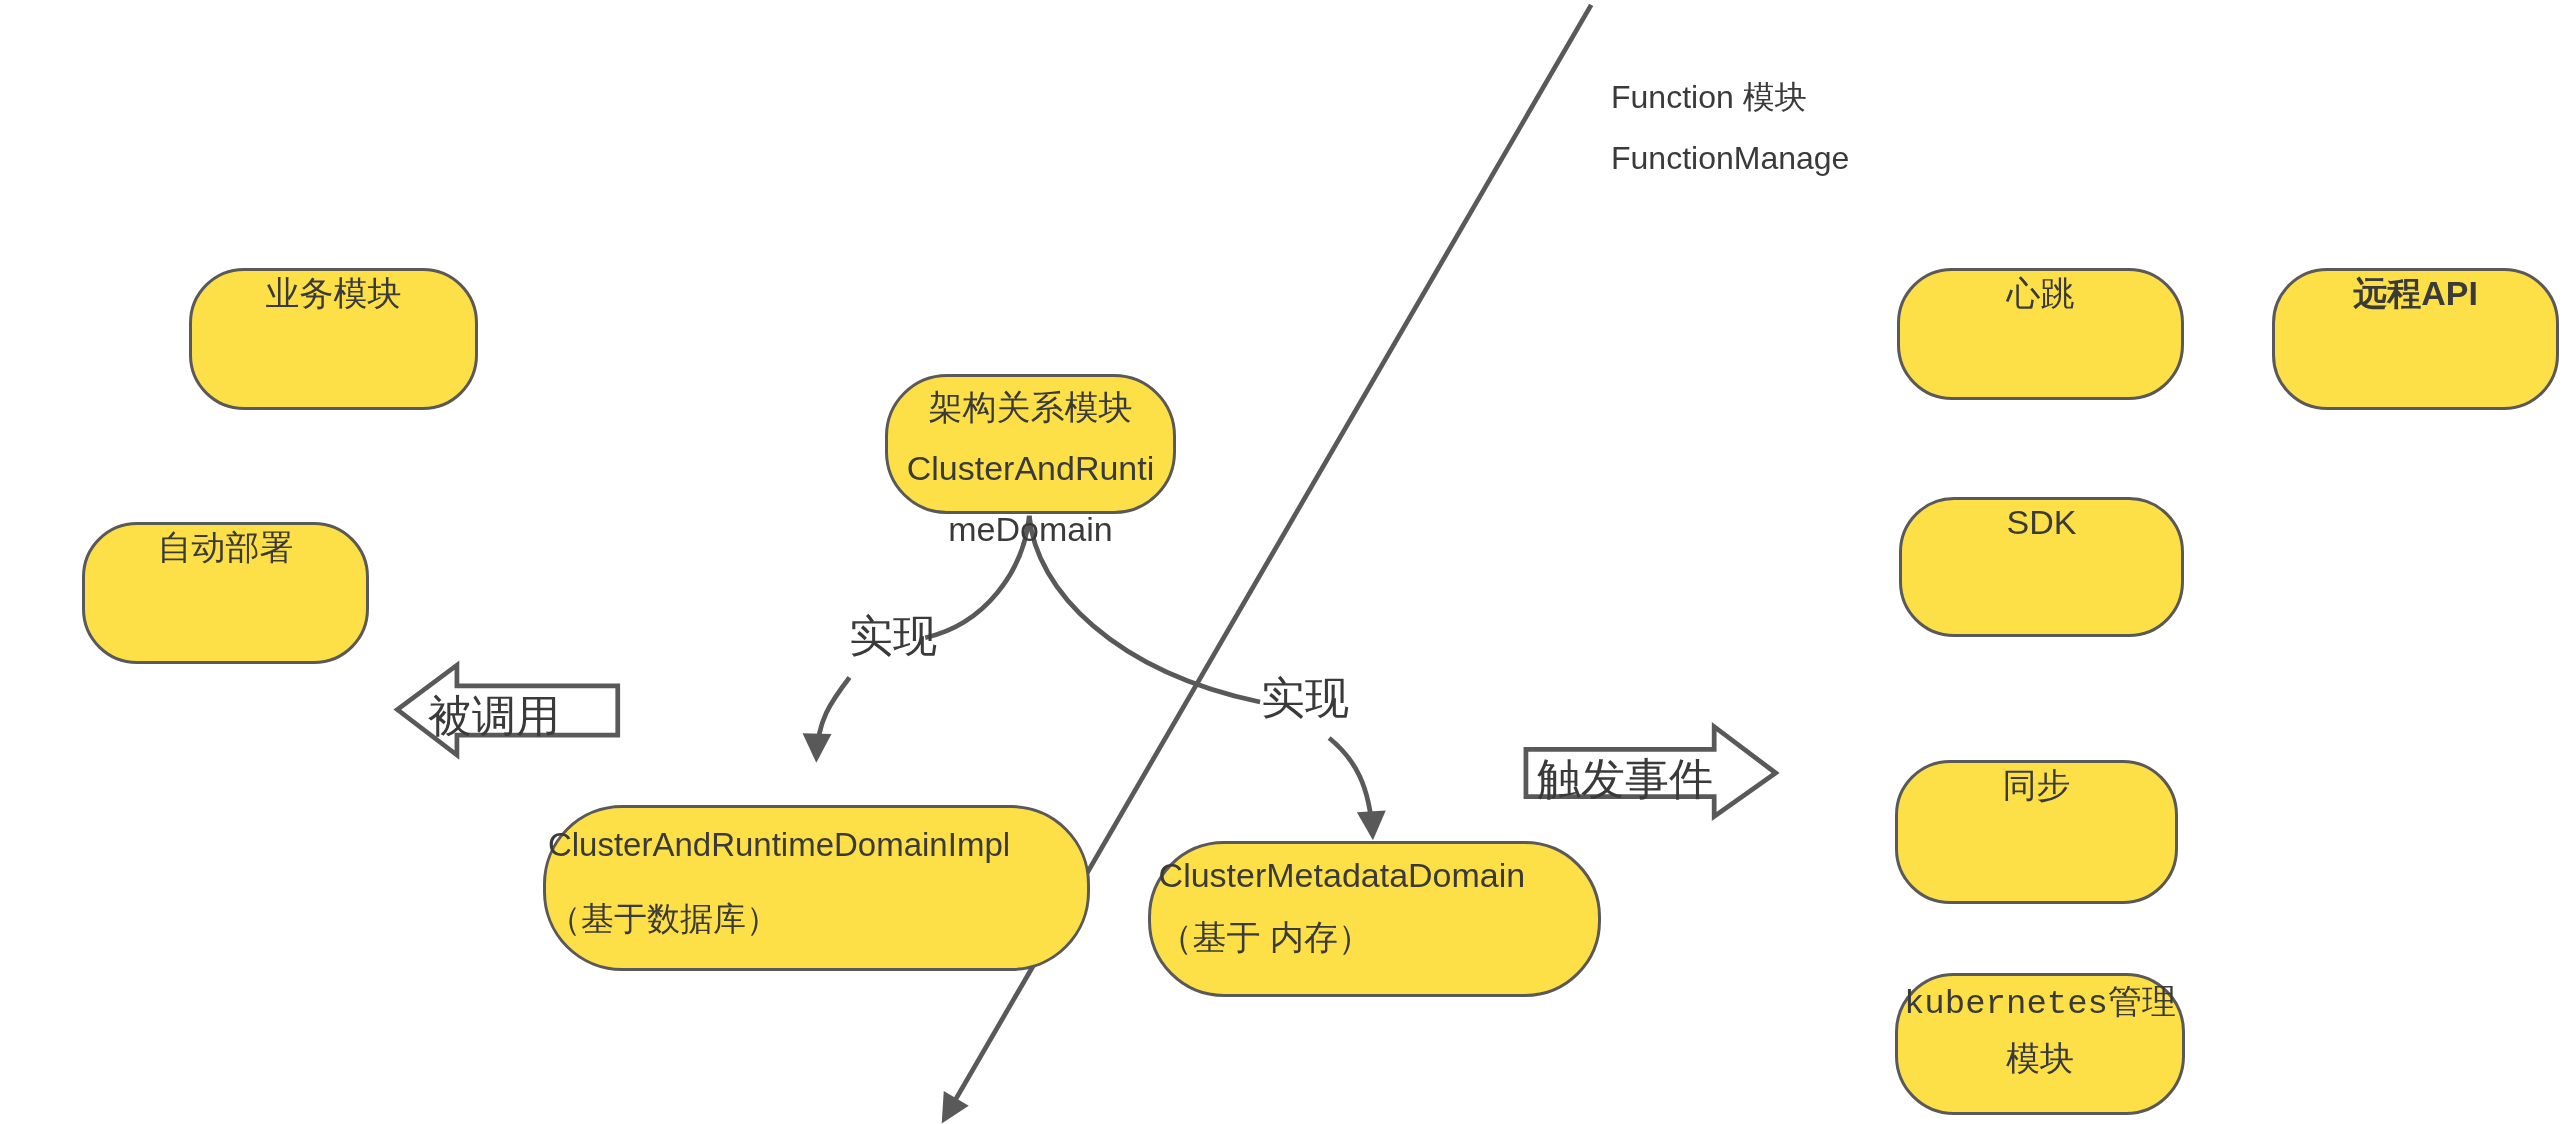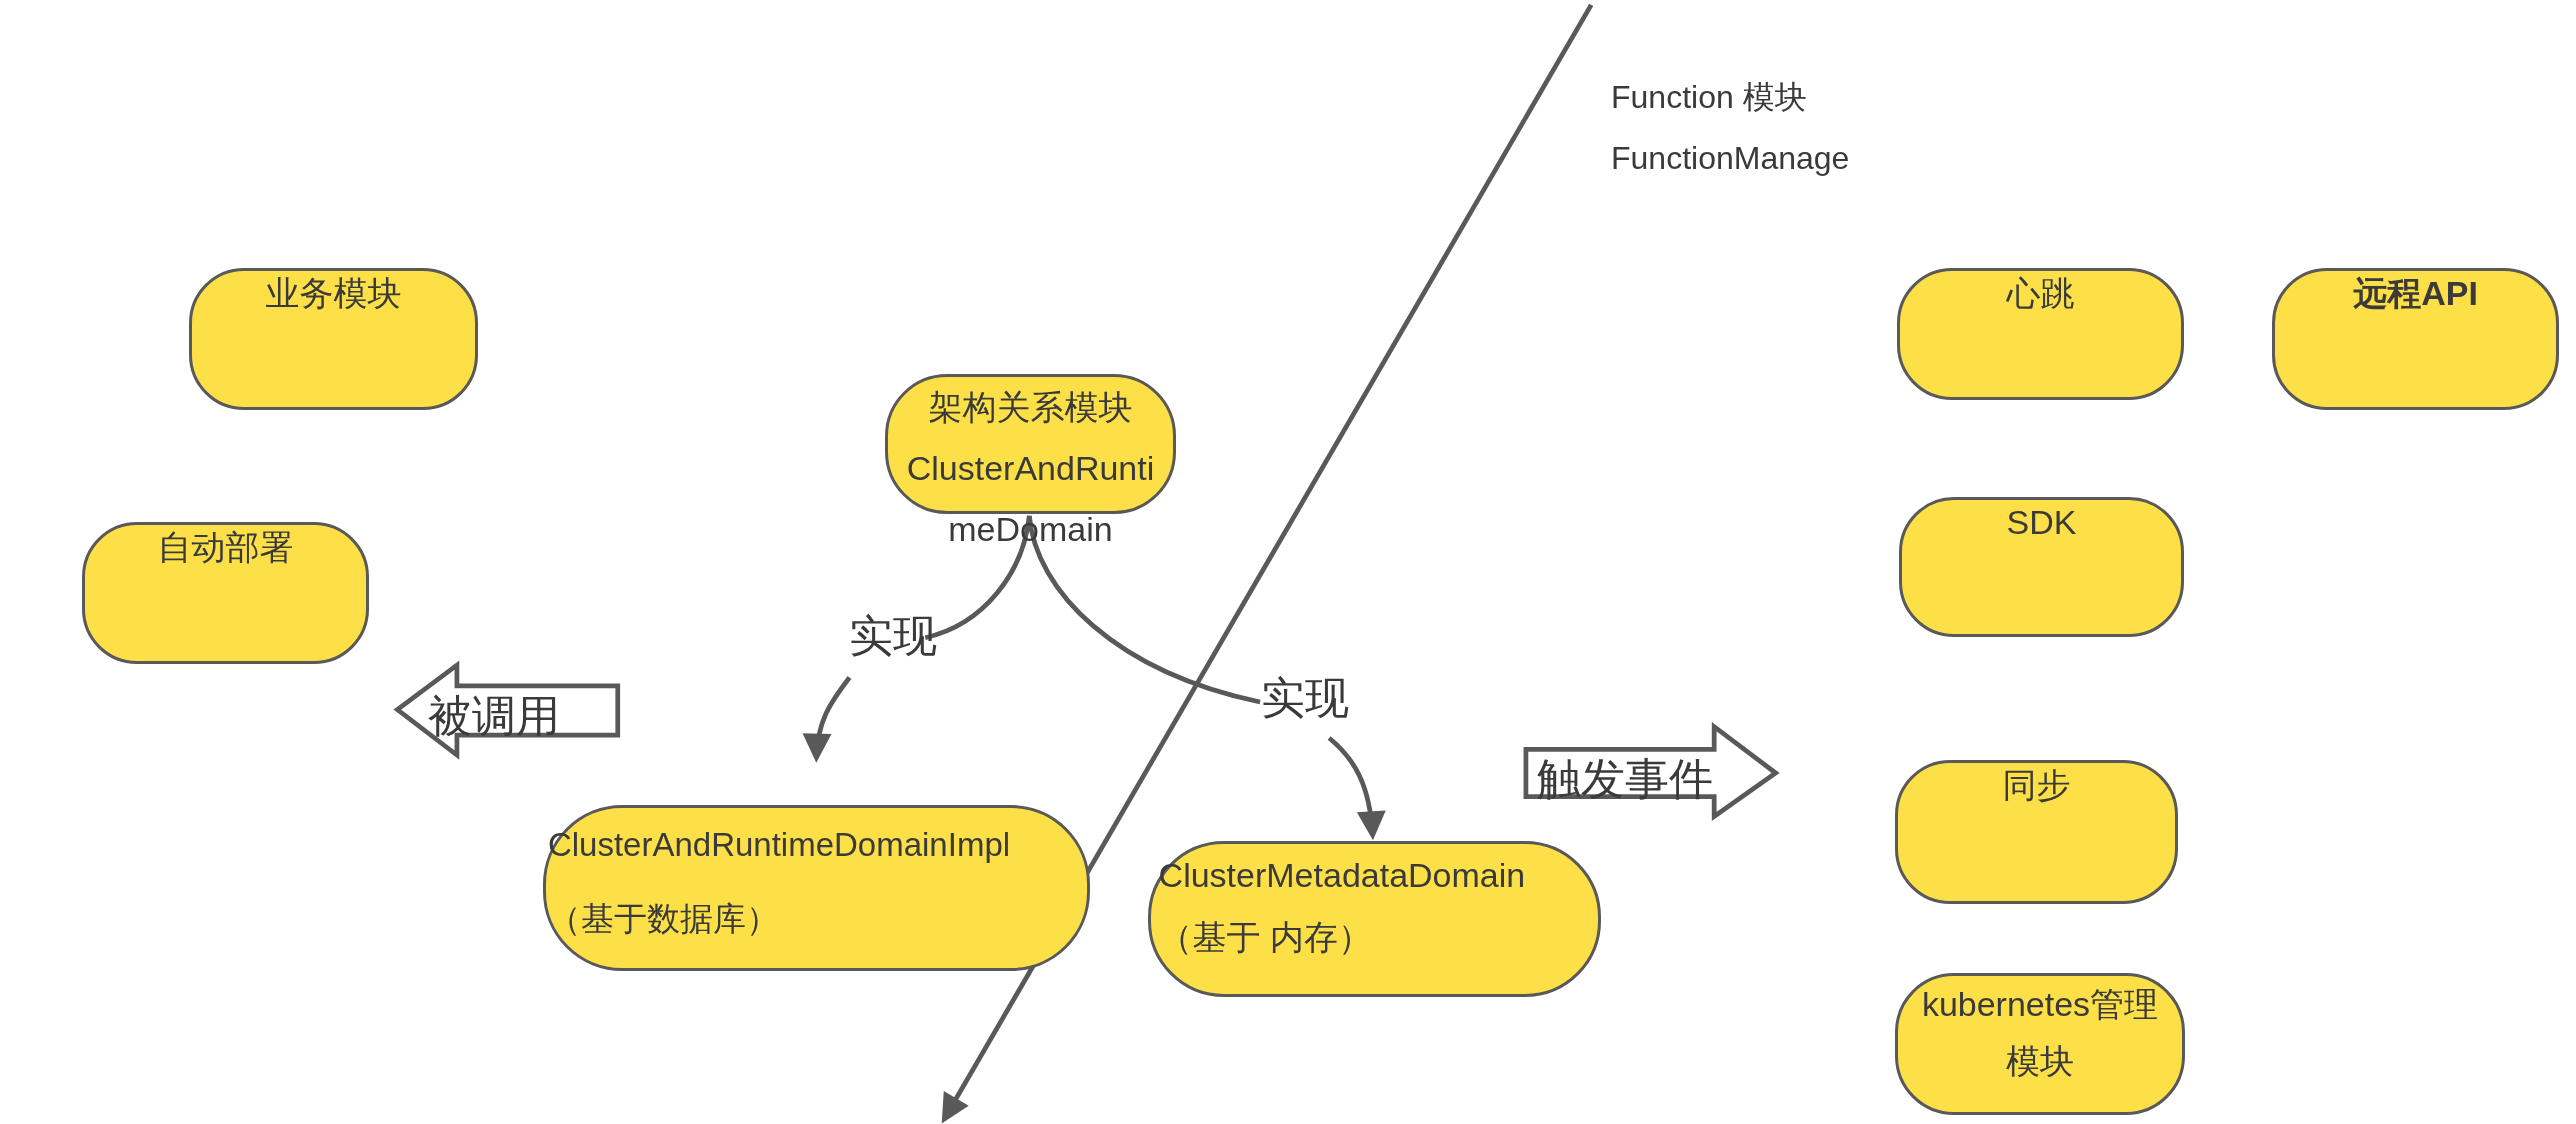--- a/index.html
+++ b/index.html
@@ -29,21 +29,21 @@
     font-size:34px;
     line-height:1.35;
     white-space:pre-line;
     overflow:visible;
   }
   .node span{display:block;}
   .stadium{border-radius:55px;}
   .node-arch{border-radius:62px;line-height:61px;}
   .node-wide{border-radius:79px;justify-content:flex-start;text-align:left;font-size:33px;line-height:74px;padding-left:1.9px;margin-top:39px;}
   .node-meta{border-radius:76px;justify-content:flex-start;text-align:left;font-size:34px;line-height:62px;padding-left:7.6px;}
-  .node-k8s{border-radius:59px;line-height:57px;}
+  .node-k8s{border-radius:59px;line-height:57px;font-family:Liberation Mono, monospace;}
   .floating-label{
     position:absolute;
     color:var(--text);
     font-size:44px;
     line-height:1.2;
     white-space:pre-line;
   }
   .fn-label{font-size:32px;line-height:61px;}
 </style>
 </head>

